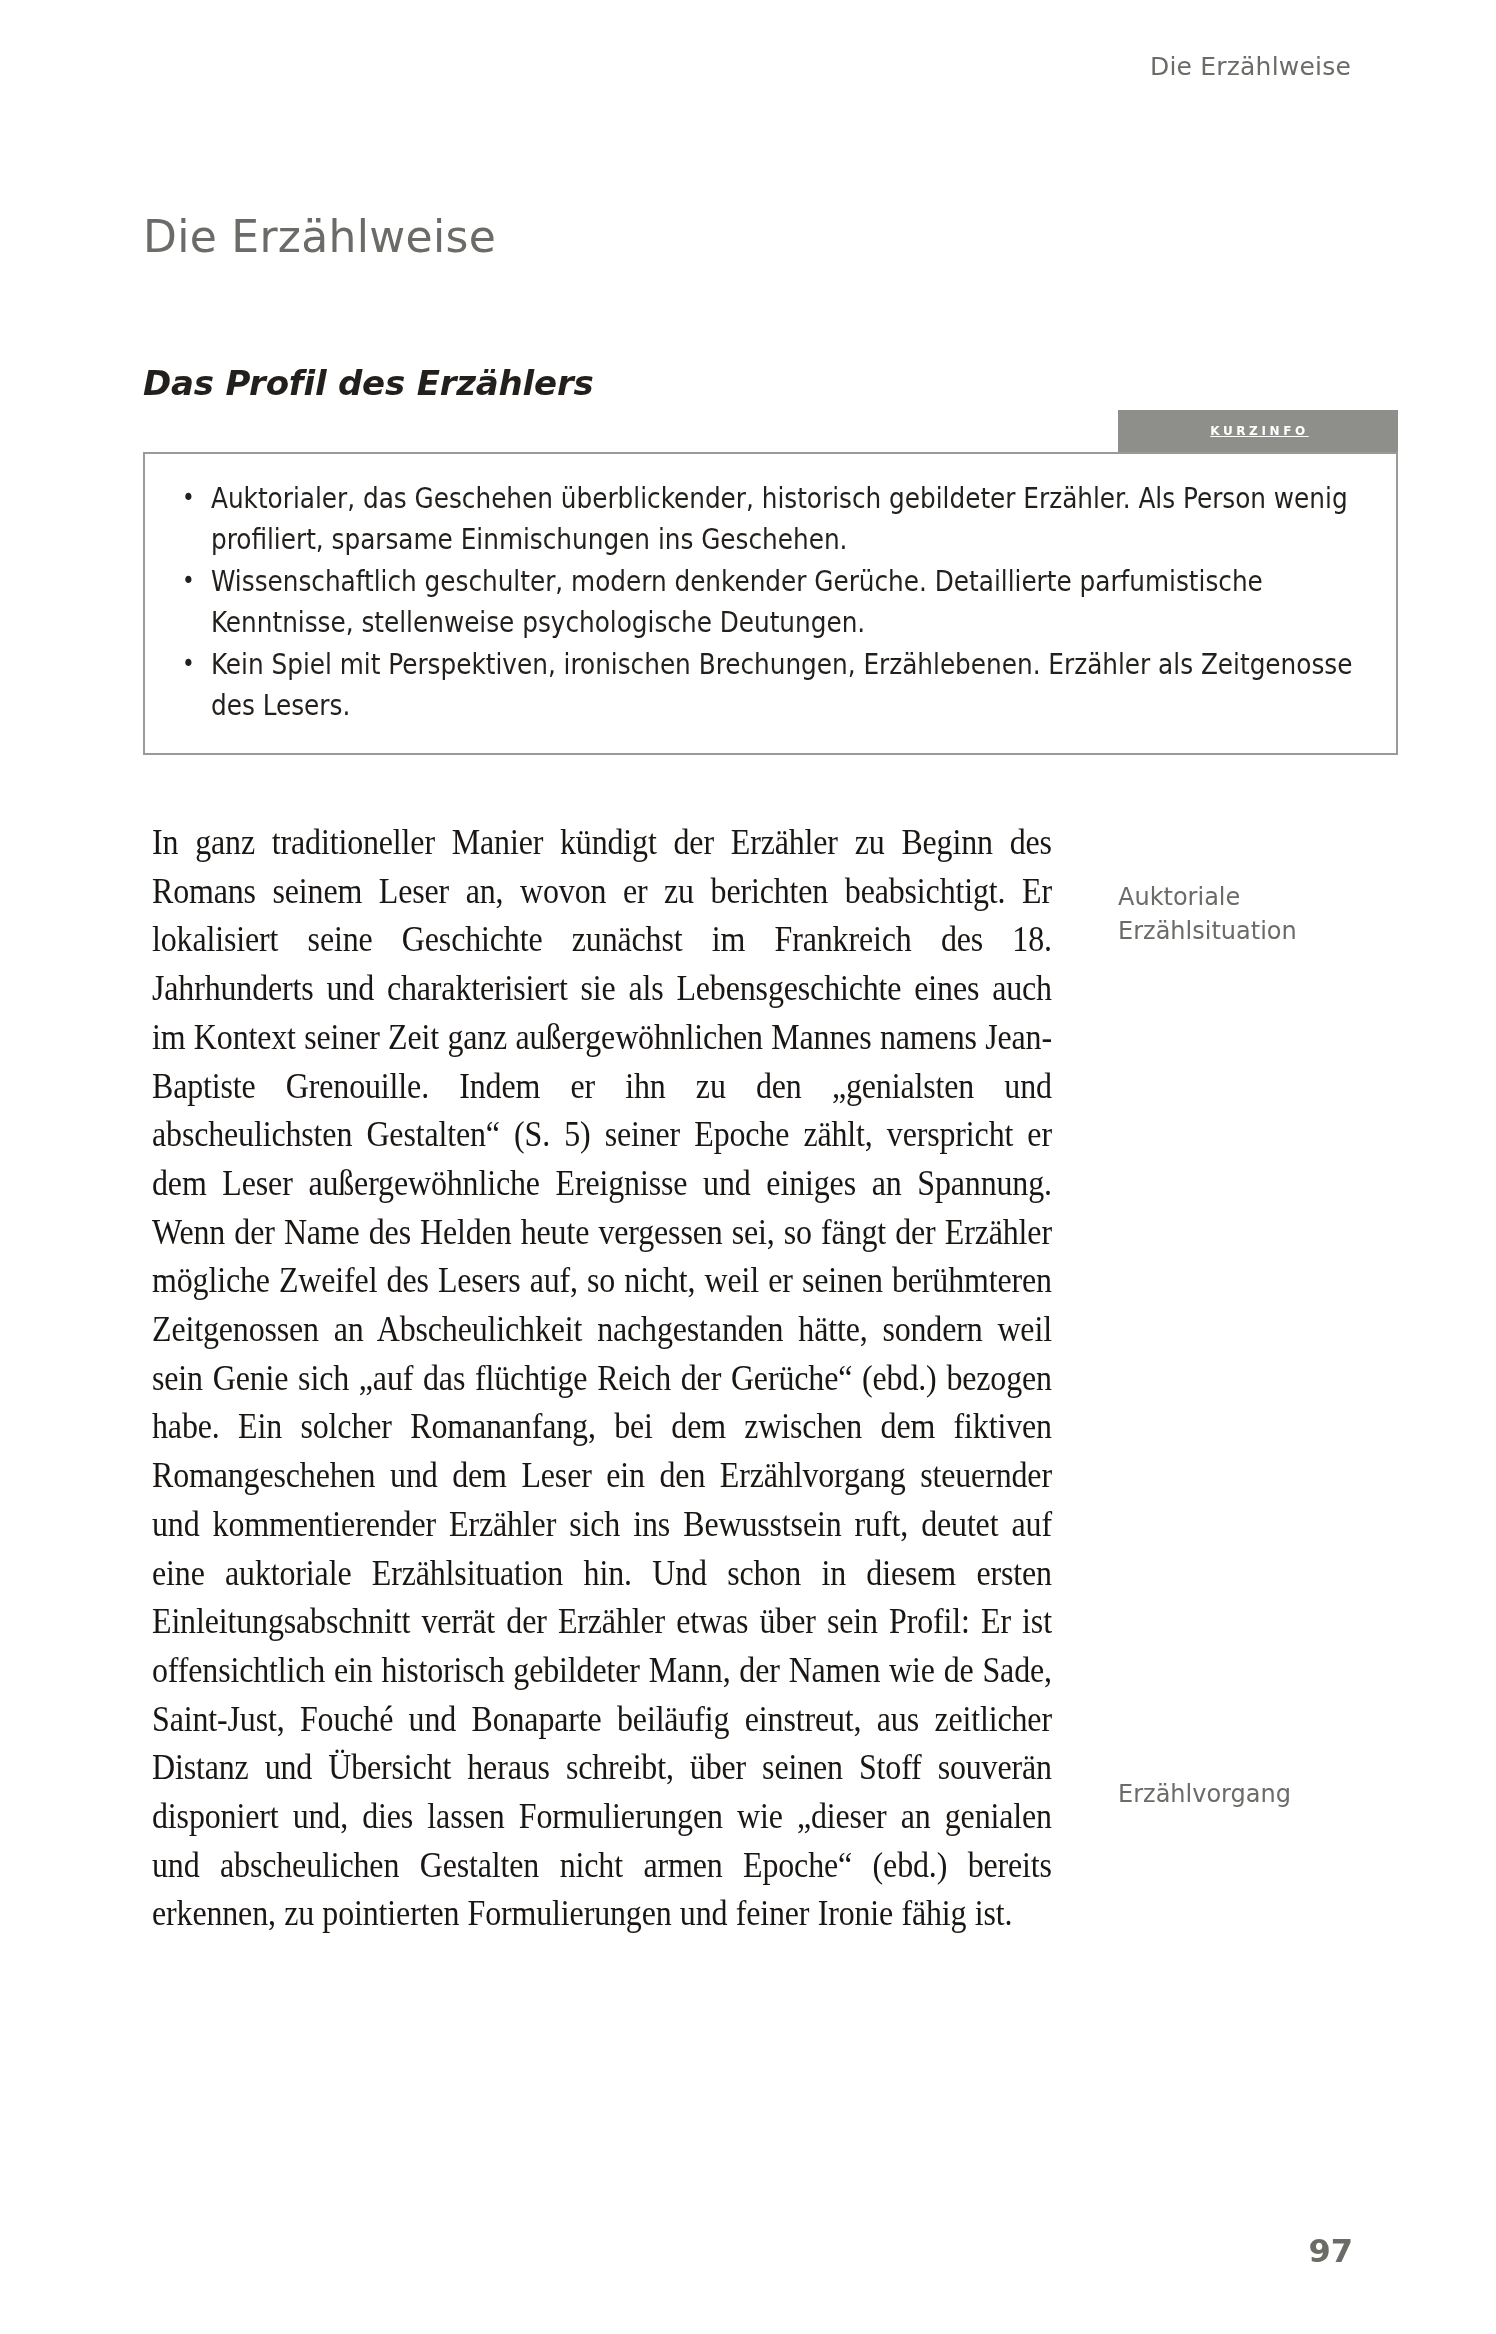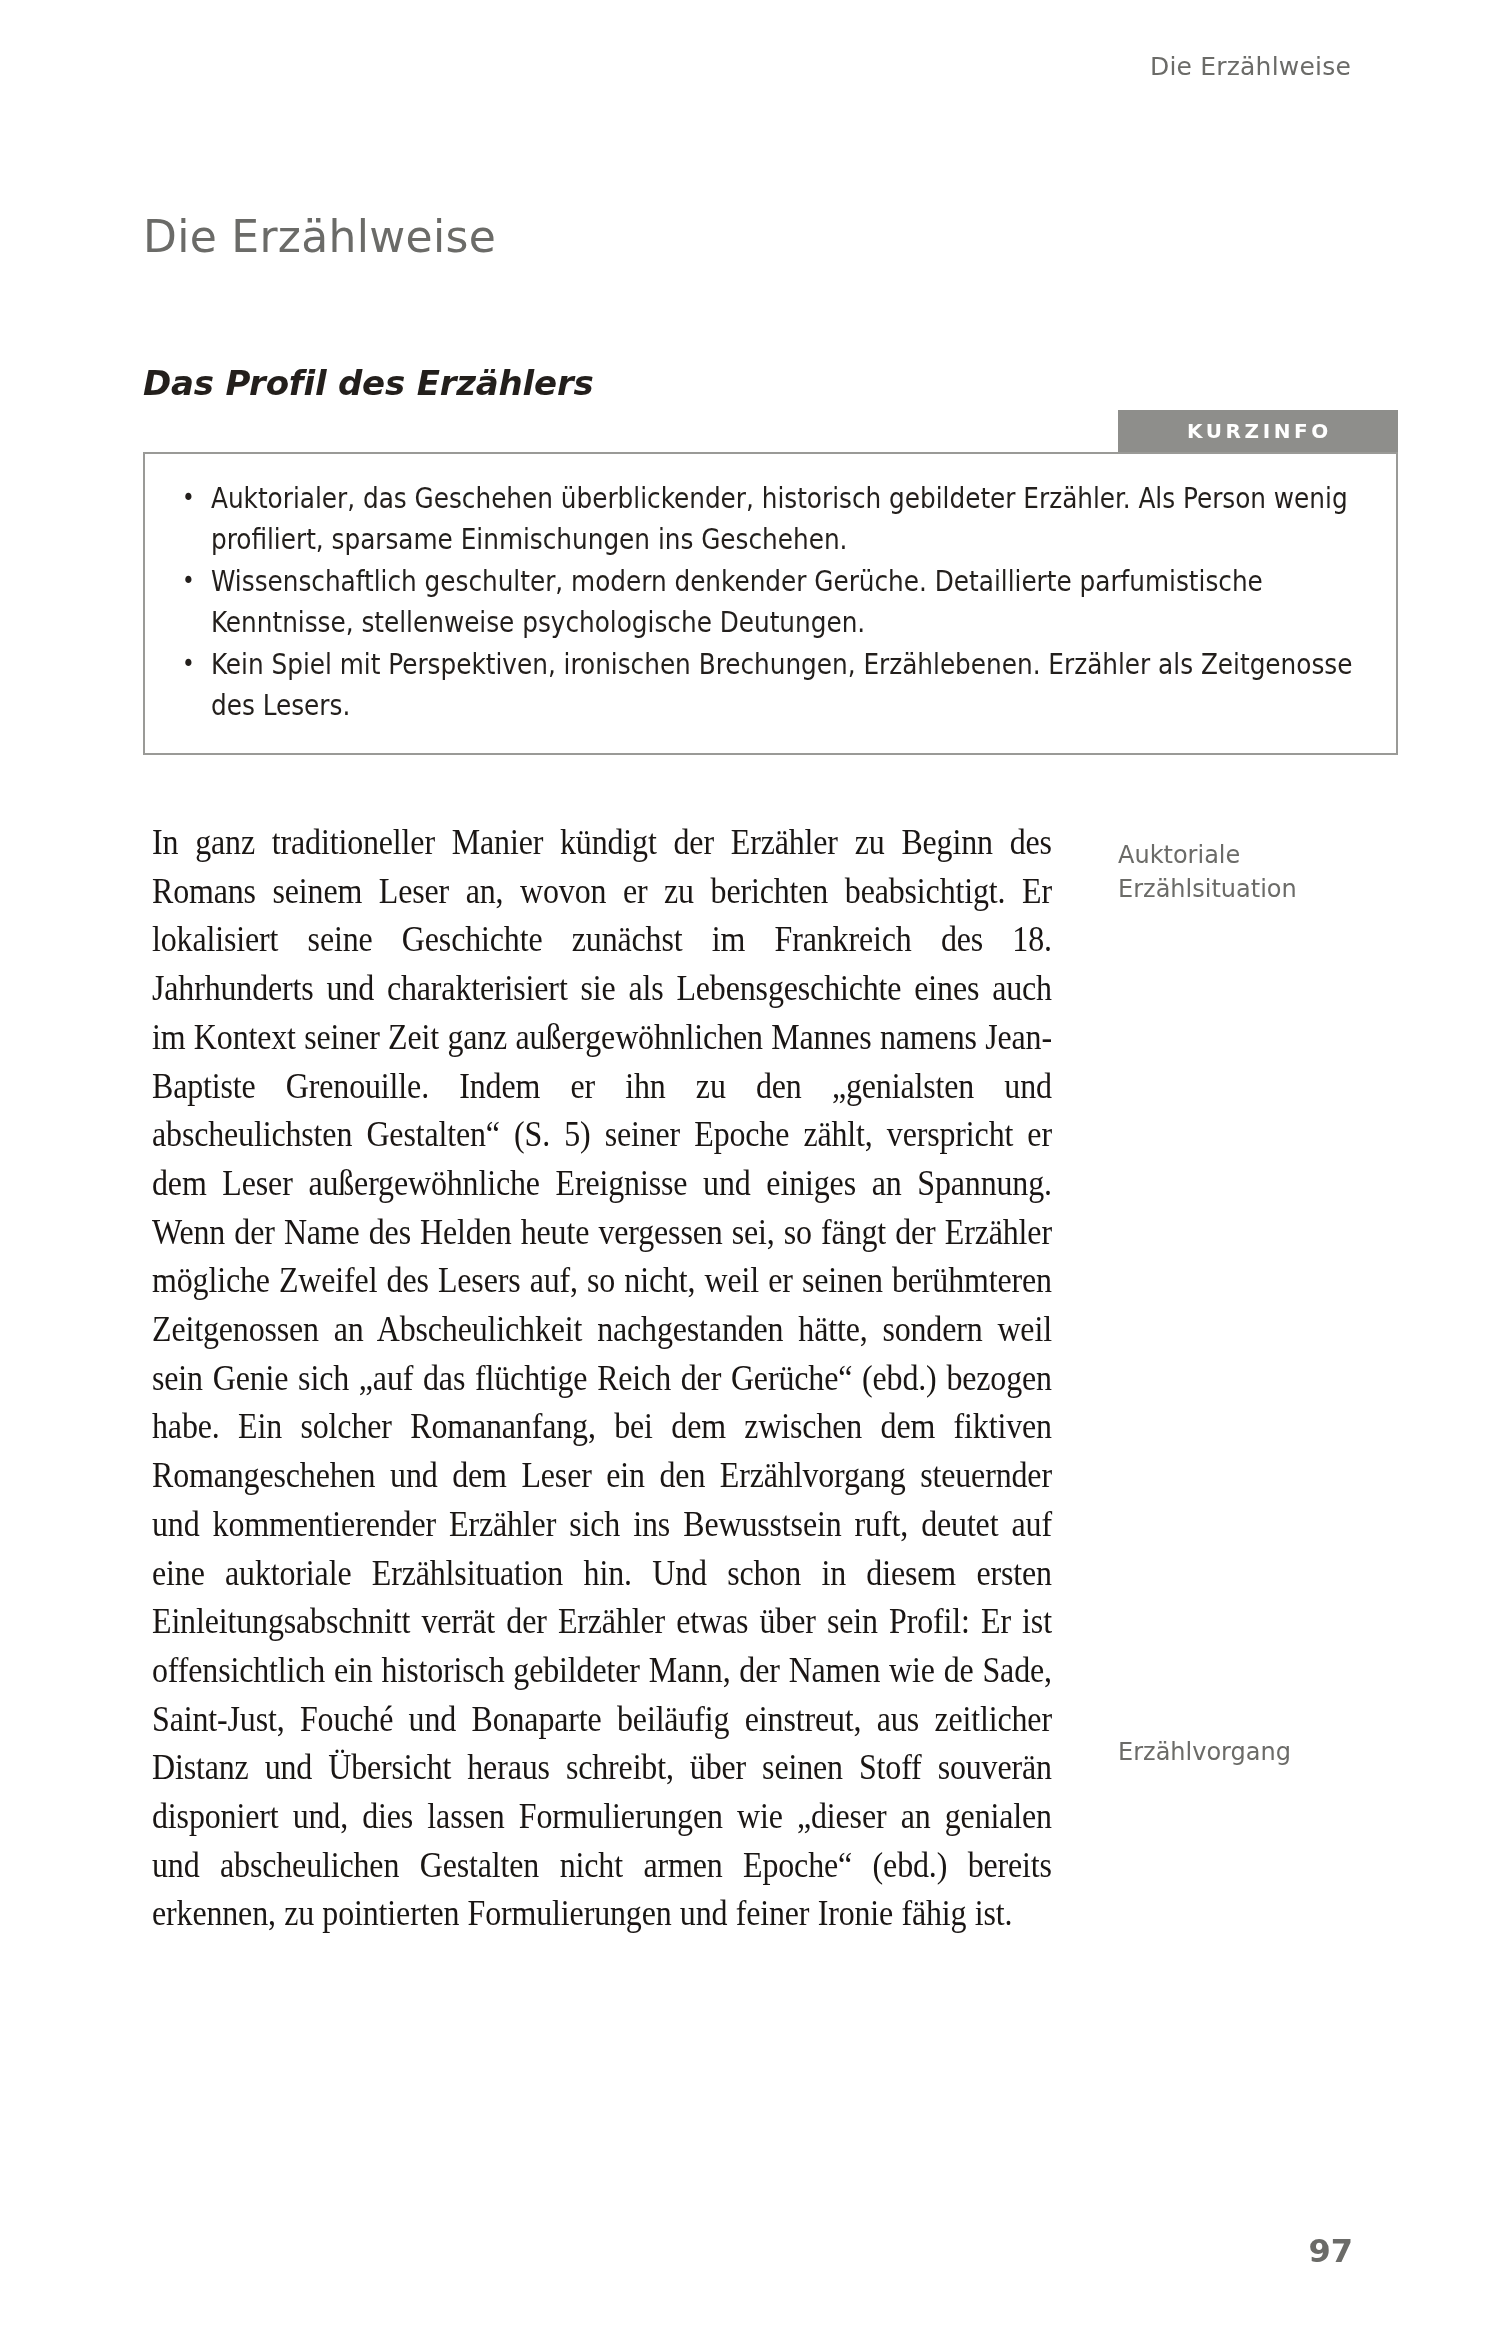--- a/index.html
+++ b/index.html
@@ -69,25 +69,26 @@
     left: 1118px;
     width: 280px;
     height: 42px;
     background: #8e8e8b;
     display: flex;
     align-items: center;
     justify-content: center;
   }
   .kurzinfo-badge .label {
     font-family: "DejaVu Sans", sans-serif;
-    font-size: 20px;
+    font-size: 12px;
     font-weight: bold;
     color: #ffffff;
     letter-spacing: 3.6px;
     padding-left: 3px;
+    text-decoration: underline;
   }
 
   
   .info-box {
     position: absolute;
     top: 452px;
     left: 143px;
     width: 1255px;
     box-sizing: border-box;
     border: 2px solid #9a9a97;
@@ -142,20 +143,21 @@
 
   
   .margin-note {
     position: absolute;
     left: 1118px;
     font-family: "DejaVu Sans", sans-serif;
     font-size: 24px;
     line-height: 34px;
     color: #6b6b68;
     width: 300px;
+    margin-top: 42px;
   }
   .margin-note.note-1 { top: 838px; }
   .margin-note.note-2 { top: 1735px; }
 
   
   .folio {
     position: absolute;
     bottom: 64px;
     right: 143px;
     font-family: "DejaVu Sans", sans-serif;

